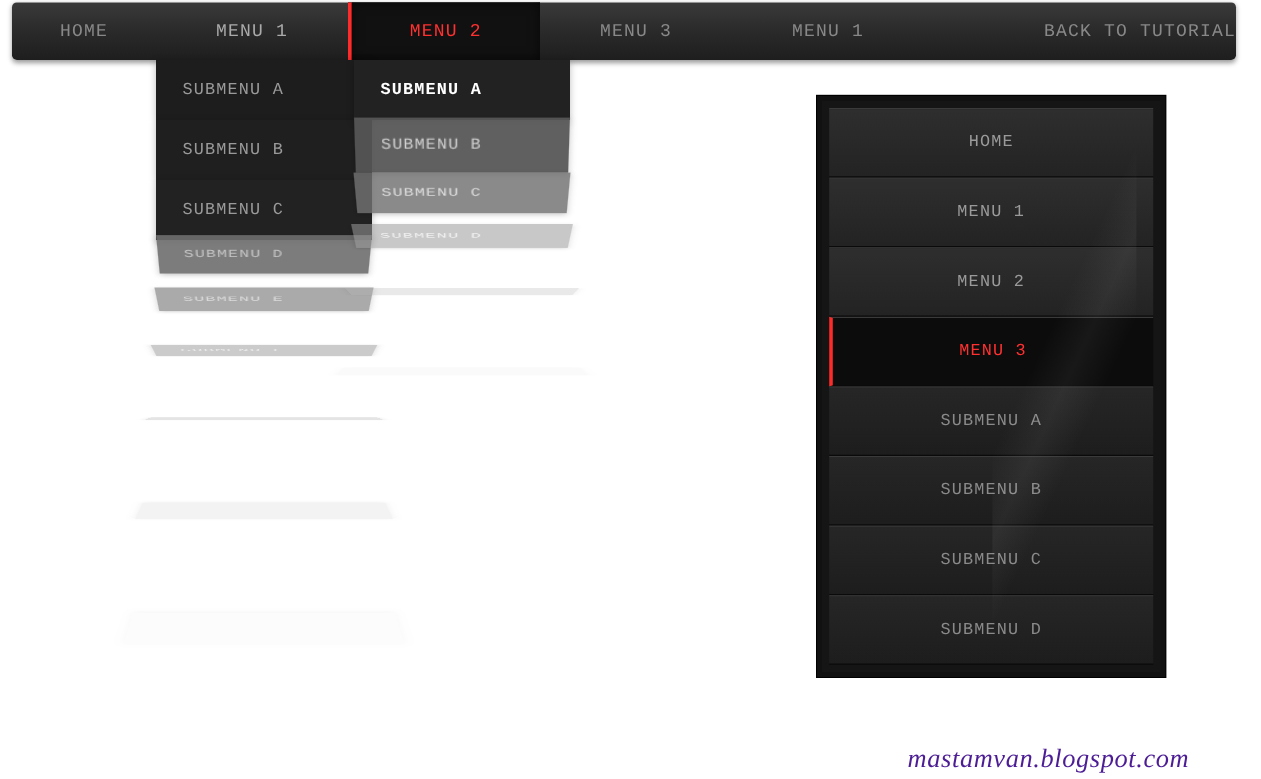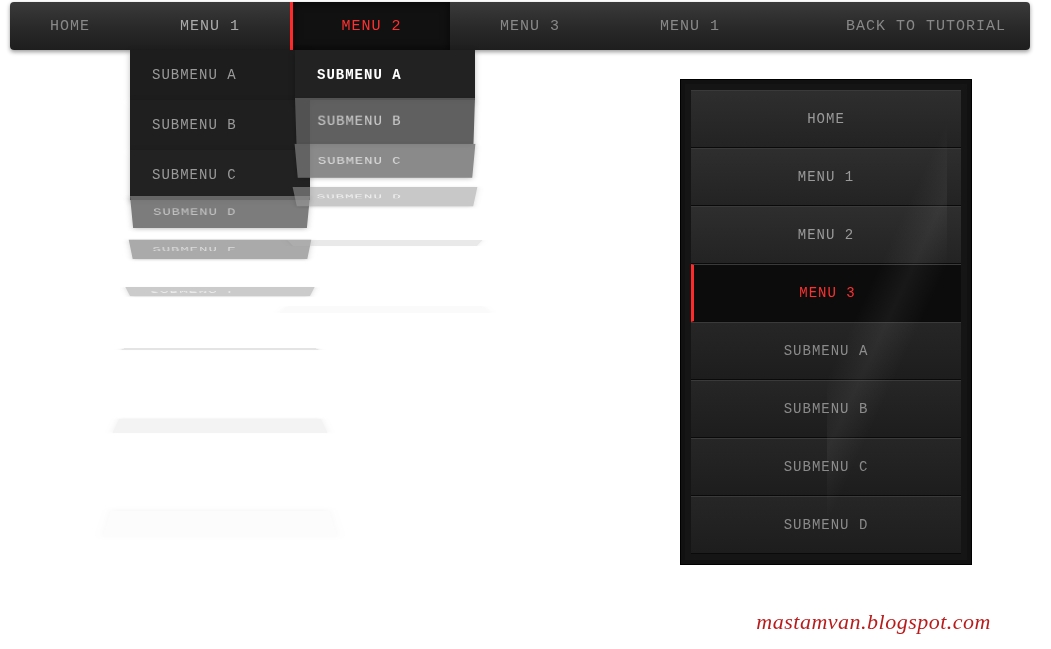--- a/index.html
+++ b/index.html
@@ -28,21 +28,21 @@
       display: flex;
       align-items: center;
       justify-content: center;
       color: #888;
       font-size: 15px;
       letter-spacing: 1px;
       position: relative;
       cursor: pointer;
     }
     .nav-item.home { flex: 0 0 120px; }
-    .nav-item.back { flex: 1; justify-content: flex-end; padding-right: 24px; }
+    .nav-item.back { flex: 1; justify-content: flex-end; }
     .nav-item.active {
       color: #ff3030;
       background: #111;
       border-left: 3px solid #ff2a2a;
       box-shadow: inset 0 0 10px rgba(0,0,0,.6);
     }
     .nav-item.open { color: #aaa; }
 
     
     .dd {
@@ -122,22 +122,22 @@
       content:"";
       position:absolute;
       top:0; right:20px;
       width:120px; height:100%;
       background: linear-gradient(115deg, rgba(255,255,255,0) 40%, rgba(255,255,255,.05) 50%, rgba(255,255,255,0) 60%);
       pointer-events:none;
     }
     .credit {
       position: absolute;
       right: 60px;
-      bottom: 14px;
-      color: #b91c1c;
+      bottom: 4px;
+      color: #4c1d95;
       font-family: Georgia, serif;
       font-style: italic;
       font-size: 22px;
       letter-spacing: .5px;
     }
   </style>
 </head>
 <body>
 
 <nav class="topnav">

